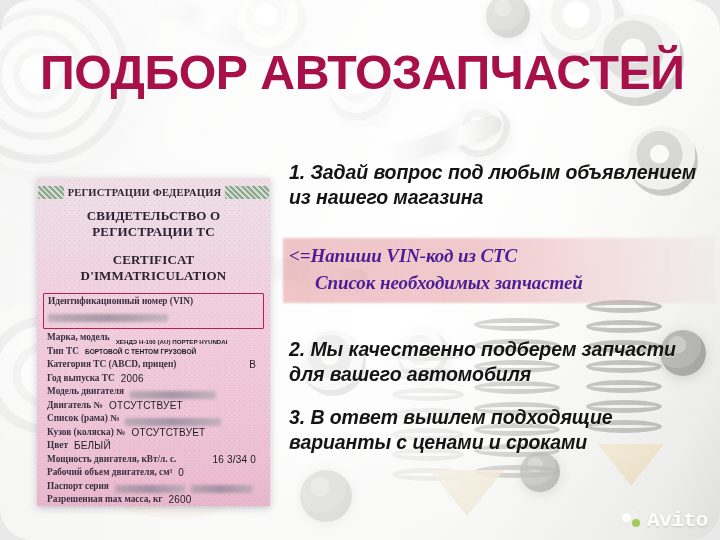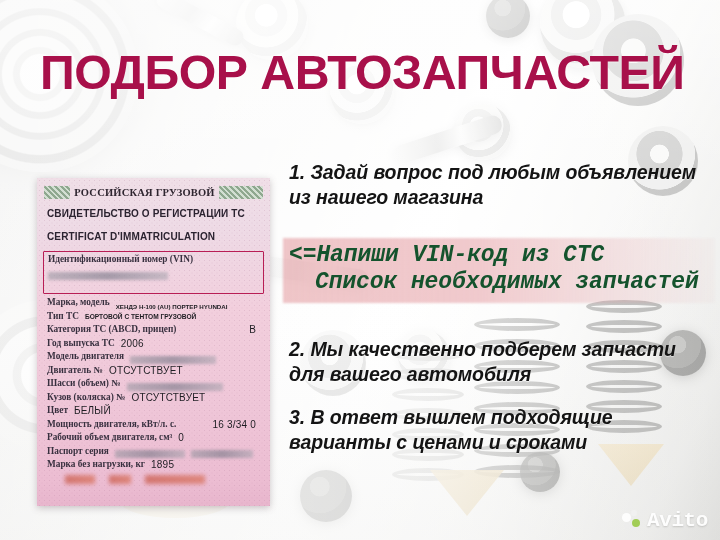--- a/index.html
+++ b/index.html
@@ -4,20 +4,21 @@
 <style>
   html,body{margin:0;padding:0;}
   body{
     width:720px;height:540px;overflow:hidden;
     font-family:"Liberation Sans", sans-serif;
     background:#e9e9e9;
   }
   #stage{
     position:relative;width:720px;height:540px;overflow:hidden;
     background:#efefee;
+    border-radius:32px;
   }
 
   
   .bg-layer{position:absolute;inset:0;overflow:hidden;}
   .bg-base{
     position:absolute;inset:0;
     background:
       linear-gradient(115deg,#c9c9c7 0%,#dcdcda 18%,#f2f2f0 38%,#ffffff 55%,#f4f4f2 72%,#d9d9d6 92%,#bdbdb9 100%);
   }
   .part{position:absolute;border-radius:50%;}
@@ -111,24 +112,24 @@
     position:relative;margin-top:30px;padding:2px 0 3px 0;
   }
   .vinblock::before{
     content:"";position:absolute;left:-6px;right:-8px;top:-2px;bottom:-4px;
     background:linear-gradient(90deg,rgba(226,150,155,.55),rgba(222,130,138,.42) 45%,rgba(233,200,200,.10));
     filter:blur(1px);
     z-index:0;
   }
   .vinblock > div{position:relative;z-index:1;}
   .vin-line{
-    font-family:Liberation Mono, monospace;
+    font-family:Liberation Serif, serif;
     font-style:italic;font-weight:bold;
-    font-size:23px;line-height:27px;
-    color:#14532d;
+    font-size:19px;line-height:27px;
+    color:#4c1d95;
     letter-spacing:-0.1px;
   }
   .vin-line.indent{padding-left:26px;}
 
   
   .doc{
     position:absolute;left:37px;top:178px;width:233px;height:328px;
     background:
       linear-gradient(180deg,#f0dfe7 0%,#eedbe6 14%,#f2cfdd 40%,#efc6d8 70%,#ecbdd2 92%,#e8b6cd 100%);
     box-shadow:0 2px 7px rgba(90,70,80,.30);
@@ -154,23 +155,23 @@
     opacity:.85;
     border-radius:1px;
   }
   .guilloche.wide{width:44px;}
   .doc-fed{
     font-family:"Liberation Serif","DejaVu Serif",serif;
     font-weight:bold;font-size:10.5px;letter-spacing:.2px;
     color:#2f2630;white-space:nowrap;
   }
   .doc-t1,.doc-t2{
-    text-align:left;
-    font-family:Liberation Sans, sans-serif;
-    font-weight:bold;font-size:10px;letter-spacing:.15px;
+    text-align:center;
+    font-family:Liberation Serif, serif;
+    font-weight:bold;font-size:13px;letter-spacing:.15px;
     color:#2b2330;
   }
   .doc-t1{margin-top:9px;}
   .doc-t2{margin-top:12px;}
 
   .doc-rows{margin-top:9px;}
   .drow{
     display:flex;align-items:flex-end;gap:6px;
     font-family:"Liberation Serif","DejaVu Serif",serif;
     font-size:9.3px;color:#3a3040;line-height:13.5px;
@@ -192,21 +193,21 @@
     vertical-align:middle;
   }
   .redact.w1{width:96px;}
   .redact.w2{width:120px;}
   .redact.w3{width:70px;}
   .redact.w4{width:86px;}
   .redact.w5{width:62px;}
 
   .vinbox{
     position:relative;
-    margin:1px -4px 2px -4px;padding:1px 4px 13px 4px;
+    margin:1px -4px 2px -4px;padding:1px 4px 6px 4px;
     border:1.3px solid #b81d55;
     border-radius:1px;
   }
   .doc-bottom{
     margin-top:3px;display:flex;gap:14px;padding-left:18px;
   }
   .blur-red{
     height:9px;border-radius:1px;
     background:linear-gradient(90deg,#c95a4a,#d9725c);
     filter:blur(2.2px);opacity:.72;
@@ -301,21 +302,21 @@
     <div class="wash2"></div>
   </div>
 
   <div class="title">ПОДБОР АВТОЗАПЧАСТЕЙ</div>
 
   <div class="doc">
     <div class="doc-inner">
 
       <div class="doc-fedrow">
         <span class="guilloche"></span>
-        <span class="doc-fed">РОССИЙСКАЯ ГРУЗОВОЙ</span>
+        <span class="doc-fed">РЕГИСТРАЦИИ ФЕДЕРАЦИЯ</span>
         <span class="guilloche wide"></span>
       </div>
 
       <div class="doc-t1">СВИДЕТЕЛЬСТВО О РЕГИСТРАЦИИ ТС</div>
       <div class="doc-t2">CERTIFICAT D'IMMATRICULATION</div>
 
       <div class="doc-rows">
 
 
         <div class="vinbox">
@@ -351,21 +352,21 @@
           <span class="dlabel">Модель двигателя</span>
           <span class="redact w4"></span>
         </div>
 
         <div class="drow">
           <span class="dlabel">Двигатель №</span>
           <span class="dval">ОТСУТСТВУЕТ</span>
         </div>
 
         <div class="drow">
-          <span class="dlabel">Шасси (объем) №</span>
+          <span class="dlabel">Список (рама) №</span>
           <span class="redact w1"></span>
         </div>
 
         <div class="drow">
           <span class="dlabel">Кузов (коляска) №</span>
           <span class="dval">ОТСУТСТВУЕТ</span>
         </div>
 
         <div class="drow">
           <span class="dlabel">Цвет</span>
@@ -381,20 +382,24 @@
           <span class="dlabel">Рабочий объем двигателя, см³</span>
           <span class="dval">0</span>
         </div>
 
         <div class="drow">
           <span class="dlabel">Паспорт серия</span>
           <span class="redact w3"></span>
           <span class="redact w5"></span>
         </div>
 
+        <div class="drow">
+          <span class="dlabel">Разрешенная max масса, кг</span>
+          <span class="dval">2600</span>
+        </div>
 
         <div class="drow">
           <span class="dlabel">Марка без нагрузки, кг</span>
           <span class="dval">1895</span>
         </div>
 
         <div class="doc-bottom">
           <span class="blur-red a"></span>
           <span class="blur-red b"></span>
           <span class="blur-red c"></span>

